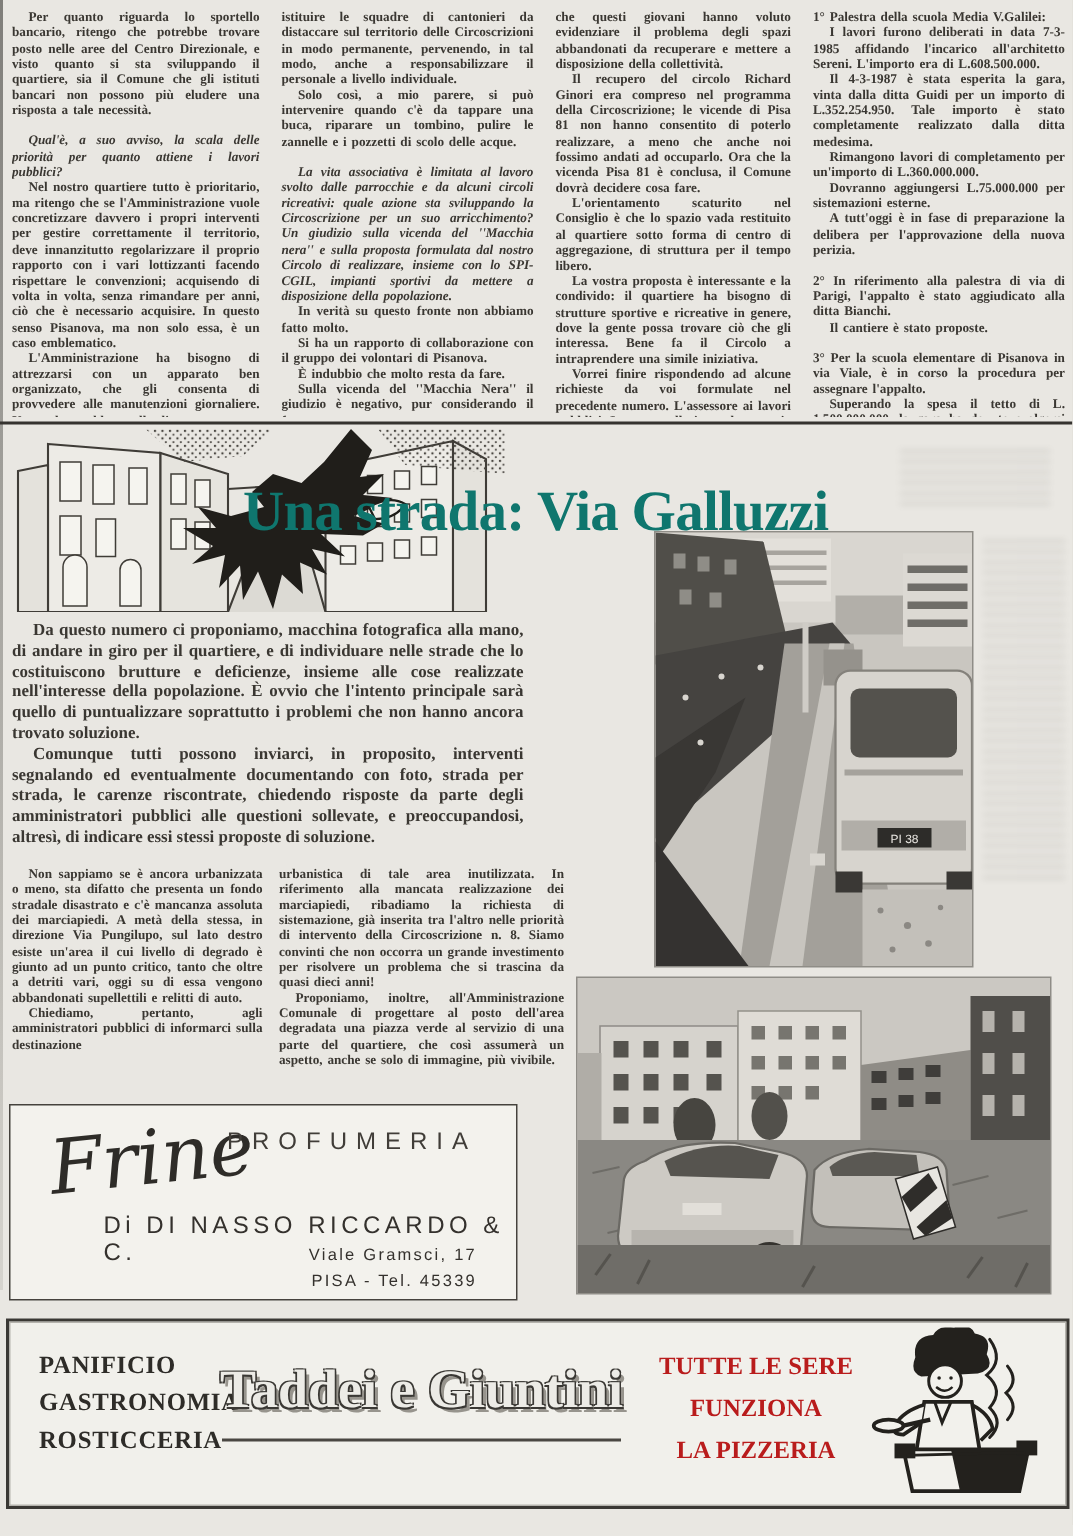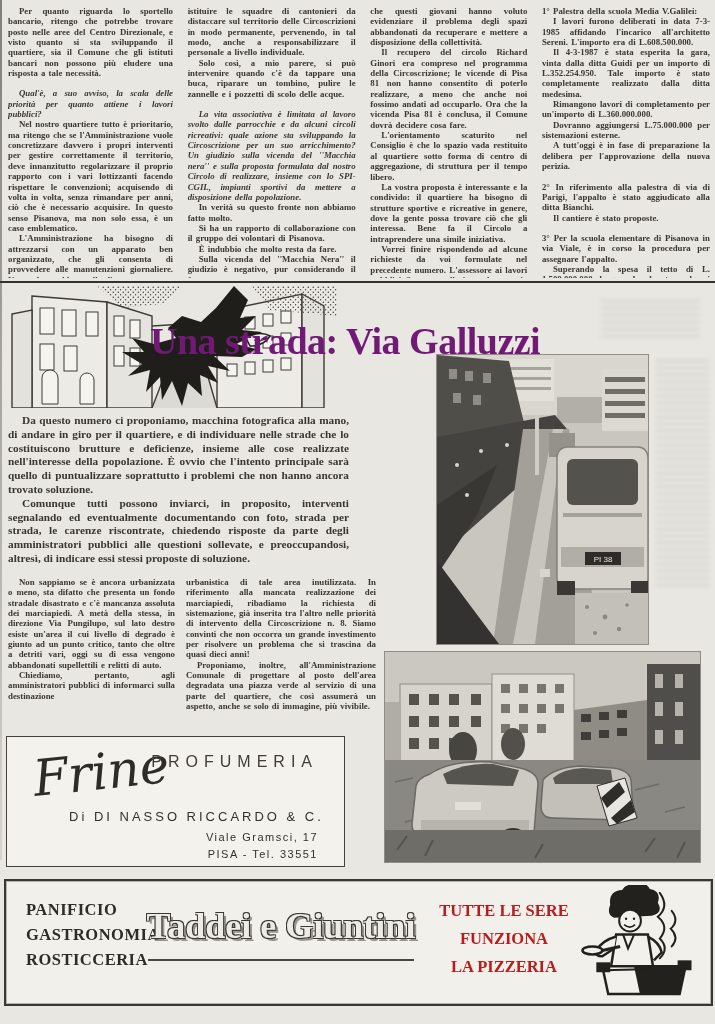--- a/index.html
+++ b/index.html
@@ -15,22 +15,22 @@
   .col p{margin:0;font-size:8.8px;line-height:10.35px;font-weight:700;text-align:justify;
         text-indent:11px;word-spacing:1px;}
   .col p.italic{font-style:italic;font-weight:600;}
   .col p.gap{margin-top:10px;}
   .col p.noindent{text-indent:0;}
 
   .rule{position:absolute;left:0;top:281px;width:715px;height:2px;background:#35332f;}
 
   
   .masthead{position:absolute;left:2px;top:286px;width:335px;height:122px;}
-  .headline{position:absolute;left:150px;top:294px;width:440px;font-size:38px;font-weight:700;
-        letter-spacing:-.5px;color:#701a75;white-space:nowrap;}
+  .headline{position:absolute;left:162px;top:294px;width:440px;font-size:38px;font-weight:700;
+        letter-spacing:-.5px;color:#0f766e;white-space:nowrap;}
 
   
   .intro{position:absolute;left:8px;top:414px;width:341px;}
   .intro p{margin:0;font-size:11.3px;line-height:13.8px;font-weight:700;text-align:justify;
         text-indent:14px;}
   .feat-col{position:absolute;top:577px;}
   .feat-col.a{left:8px;width:167px;}
   .feat-col.b{left:186px;width:190px;}
 
   .photo{position:absolute;background:#b9b6b0;box-shadow:0 0 0 1px #8f8d87;}
@@ -40,21 +40,21 @@
         repeating-linear-gradient(#6a6861 0 2px,transparent 2px 7px);}
 
   
   .frine{position:absolute;left:6px;top:736px;width:337px;height:129px;background:#f3f2ed;
         border:1.5px solid #45423d;}
   .frine-logo{position:absolute;left:26px;top:6px;font-size:50px;font-style:italic;
         transform:rotate(-6deg);color:#2e2c28;font-family:"DejaVu Serif",serif;}
   .frine-type{position:absolute;right:26px;top:16px;font-family:"Liberation Sans",sans-serif;
         font-size:16px;letter-spacing:6px;color:#403d38;}
   .frine-owner{position:absolute;left:62px;top:72px;font-family:"Liberation Sans",sans-serif;
-        font-size:13px;letter-spacing:3px;color:#34312d;}
+        font-size:16px;letter-spacing:3px;color:#34312d;}
   .frine-a1{position:absolute;right:26px;top:94px;font-family:"Liberation Sans",sans-serif;
         font-size:11px;letter-spacing:1.5px;color:#34312d;}
   .frine-a2{position:absolute;right:26px;top:111px;font-family:"Liberation Sans",sans-serif;
         font-size:11px;letter-spacing:1.5px;color:#34312d;}
 
   
   .taddei{position:absolute;left:4px;top:879px;width:705px;height:123px;background:#f1f0eb;
         border:2px solid #3a3834;box-shadow:inset 0 0 0 1px #b5b3ad;}
   .ba-left{position:absolute;left:20px;top:16px;font-size:16.5px;font-weight:700;
         line-height:25px;letter-spacing:.5px;color:#2e2c28;}
@@ -324,21 +324,21 @@
         <path d="M292,206 l8,-16"></path>
         <path d="M150,206 l8,-14"></path>
       </g>
   </svg>
 
   <div class="frine">
     <div class="frine-logo">Frine</div>
     <div class="frine-type">PROFUMERIA</div>
     <div class="frine-owner">Di DI NASSO RICCARDO &amp; C.</div>
     <div class="frine-a1">Viale Gramsci, 17</div>
-    <div class="frine-a2">PISA - Tel. 33551</div>
+    <div class="frine-a2">PISA - Tel. 45339</div>
   </div>
 
   <div class="taddei">
     <div class="ba-left">
         <div>PANIFICIO</div>
         <div>GASTRONOMIA</div>
         <div>ROSTICCERIA</div>
       </div>
     <div class="ba-title">Taddei e Giuntini</div>
     <div class="ba-underline"></div>

